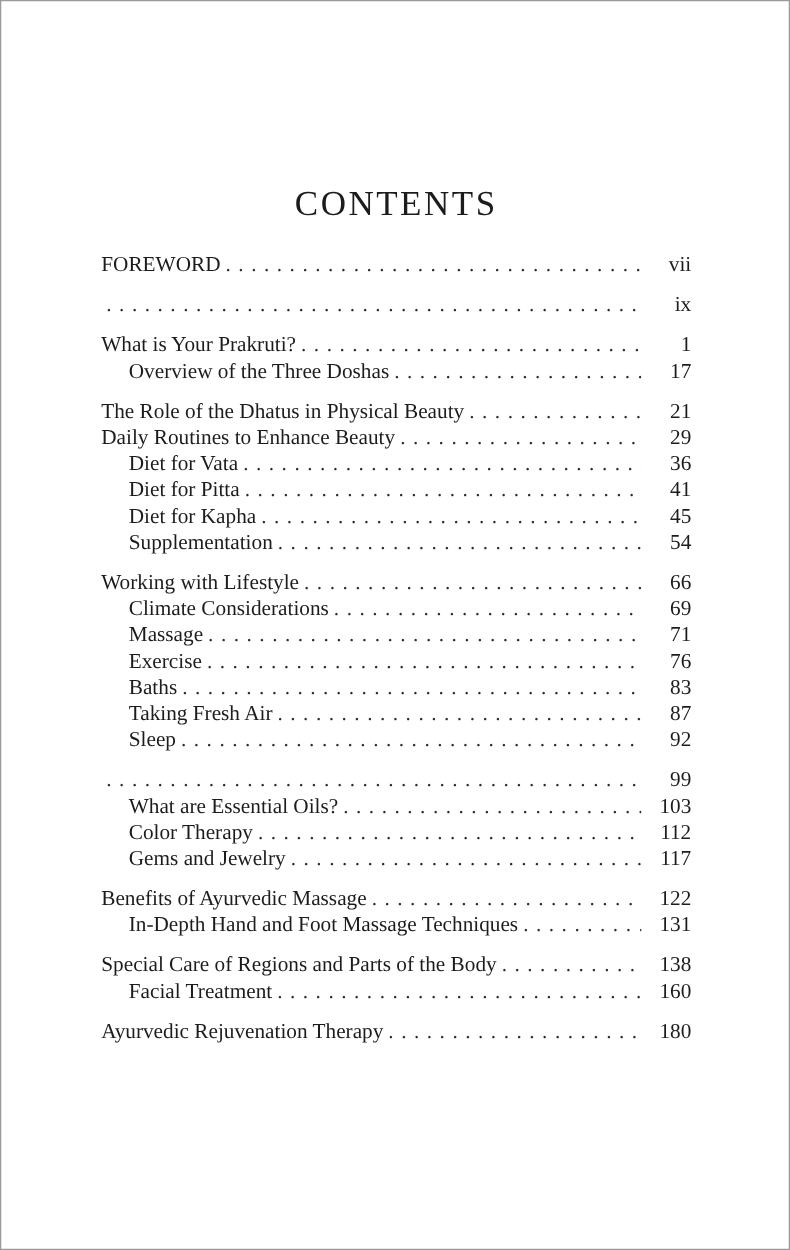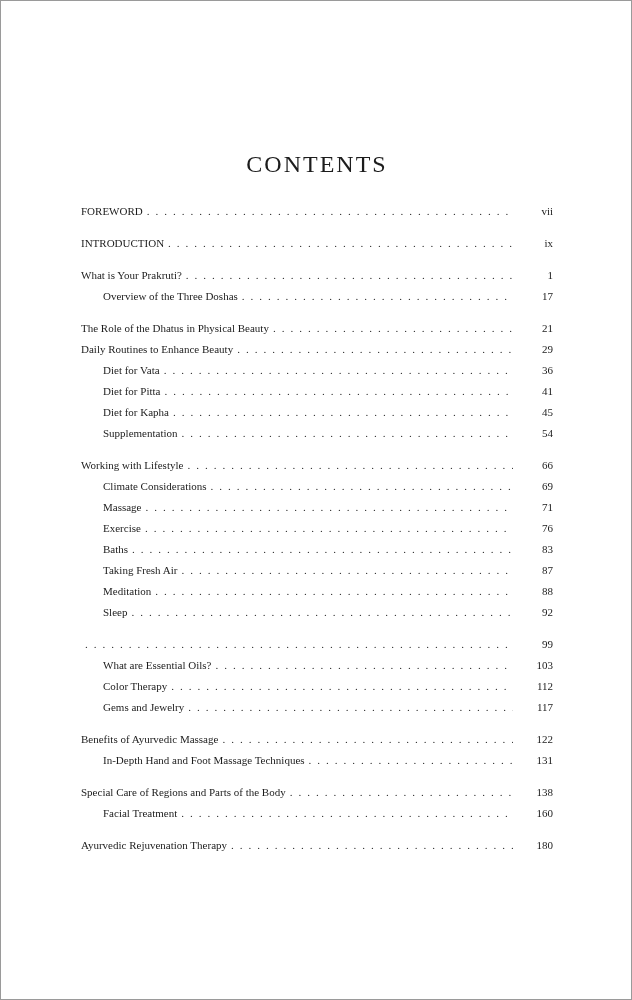--- a/index.html
+++ b/index.html
@@ -15,36 +15,36 @@
   }
   .page {
     box-sizing: border-box;
     width: 100%;
     height: 100%;
     padding: 146px 78px 0 80px;
   }
   .title {
     margin: 0 0 20px 0;
     text-align: center;
-    font-size: 24px;
+    font-size: 28px;
     font-weight: 500;
     letter-spacing: 2px;
     line-height: 34px;
   }
   .toc-group {
     margin-bottom: 11px;
   }
   .toc-group:last-child {
     margin-top: 1px;
   }
   .row {
     display: flex;
     align-items: center;
     line-height: 21px;
-    font-size: 11px;
+    font-size: 17px;
     white-space: nowrap;
   }
   .row.indent-1 { padding-left: 22px; }
   .label { flex: 0 0 auto; }
   .dots {
     flex: 1 1 auto;
     overflow: hidden;
     white-space: nowrap;
     text-align: right;
     margin-left: 4px;
@@ -70,21 +70,20 @@
   <div id="toc">
       <div class="toc-group">
         <div class="row">
           <span class="label">FOREWORD</span>
           <span class="dots"></span>
           <span class="page-num">vii</span>
         </div>
       </div>
       <div class="toc-group">
         <div class="row">
-          <span class="label">INTRODUCTION</span>
           <span class="dots"></span>
           <span class="page-num">ix</span>
         </div>
       </div>
       <div class="toc-group">
         <div class="row">
           <span class="label">What is Your Prakruti?</span>
           <span class="dots"></span>
           <span class="page-num">1</span>
         </div>
@@ -149,25 +148,20 @@
         </div>
         <div class="row indent-1">
           <span class="label">Baths</span>
           <span class="dots"></span>
           <span class="page-num">83</span>
         </div>
         <div class="row indent-1">
           <span class="label">Taking Fresh Air</span>
           <span class="dots"></span>
           <span class="page-num">87</span>
-        </div>
-        <div class="row indent-1">
-          <span class="label">Meditation</span>
-          <span class="dots"></span>
-          <span class="page-num">88</span>
         </div>
         <div class="row indent-1">
           <span class="label">Sleep</span>
           <span class="dots"></span>
           <span class="page-num">92</span>
         </div>
       </div>
       <div class="toc-group">
         <div class="row">
           <span class="dots"></span>

